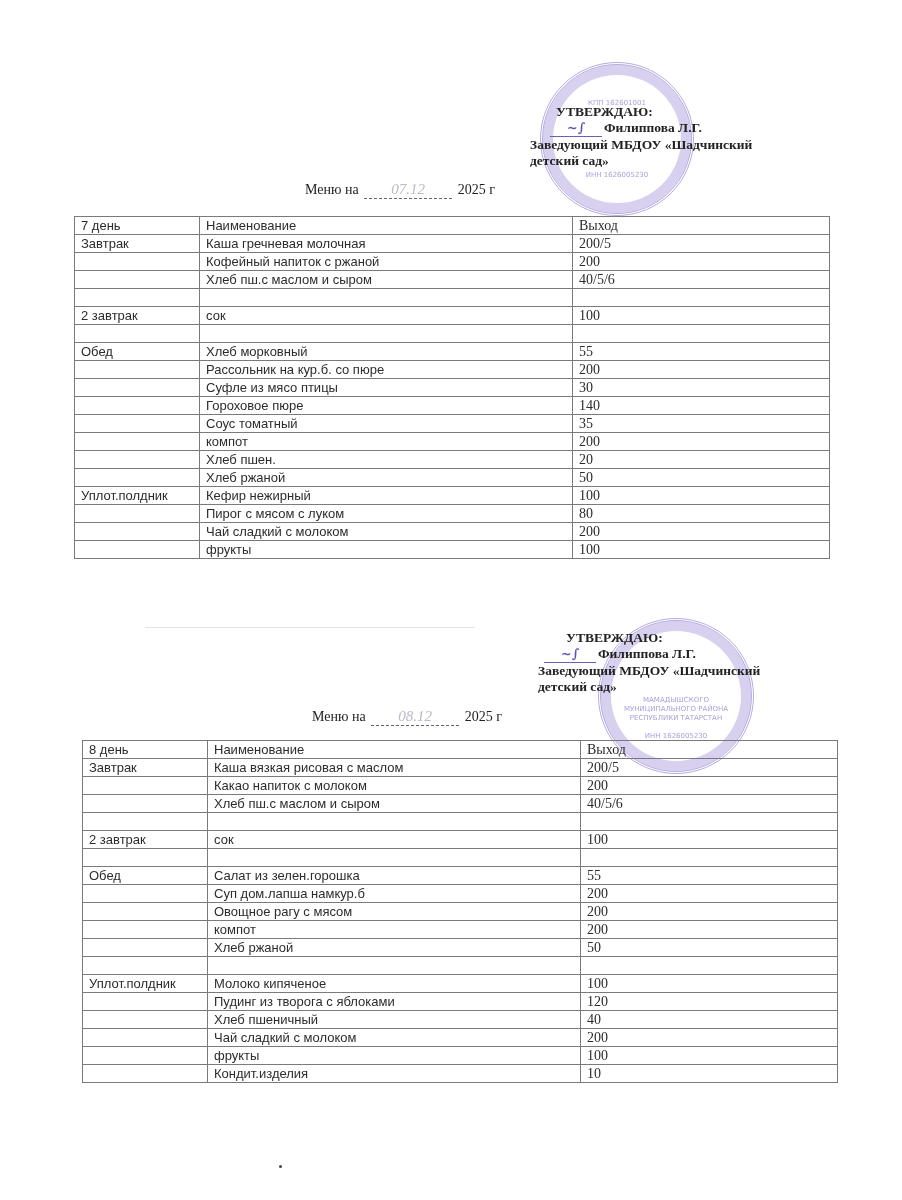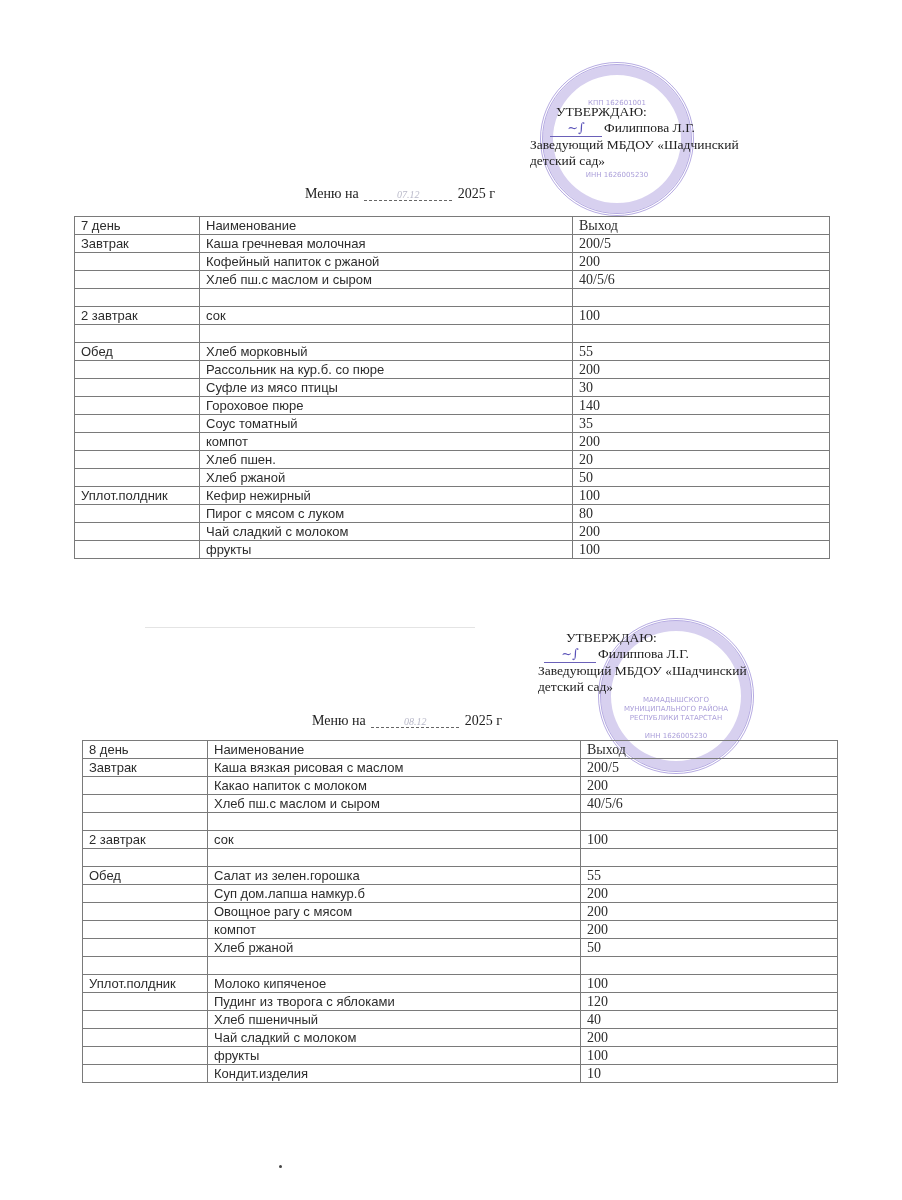--- a/index.html
+++ b/index.html
@@ -2,21 +2,21 @@
 <html><head>
 <meta charset="utf-8">
 <style>
   html, body { margin:0; padding:0; background:#ffffff; }
   body {
     width:902px; height:1200px; position:relative; overflow:hidden;
     font-family:"Liberation Serif", "DejaVu Serif", serif;
     color:#2a2a2a;
   }
   .approval {
-    position:absolute; font-size:13.5px; line-height:16px; color:#222;
+    position:absolute; font-size:13.5px; line-height:16px; color:#222;font-weight:bold;
   }
   .approval .line { white-space:nowrap; }
   .approval .approve-title { padding-left:20px; }
   .approval .sig-line { padding-left:0; }
   .sig-mark {
     display:inline-block; width:52px; border-bottom:1px solid #6a60b8;
     color:#5a52b8; font-style:italic; font-family:"DejaVu Serif", serif; font-size:13px;
     text-align:center; vertical-align:baseline; margin-right:2px;
   }
   .stamp {
@@ -28,22 +28,22 @@
   .stamp .center-text {
     position:absolute; left:50%; top:50%; transform:translate(-50%,-50%);
     font-family:"DejaVu Sans", sans-serif; font-size:7px; color:rgba(110,90,190,0.6);
     text-align:center; line-height:9px; white-space:nowrap;
   }
   .menu-title {
     position:absolute; font-size:14px; white-space:nowrap; color:#222;
   }
   .menu-title .date-blank {
     display:inline-block; width:88px; border-bottom:1px dashed #666;
-    color:#b9b9c9; font-style:italic; text-align:center; font-size:10px;
-    margin:8px 2px;
+    color:#b9b9c9; font-style:italic; text-align:center; font-size:15px;
+    margin:0 2px;
   }
   table.menu {
     position:absolute; border-collapse:collapse;
     font-family:"Liberation Sans", "DejaVu Sans", sans-serif; font-size:13px;
     color:#2c2c2c;
   }
   table.menu td {
     border:1px solid #7a7a7a; height:17px; padding:0 6px; line-height:17px;
     white-space:nowrap; vertical-align:middle;
   }

